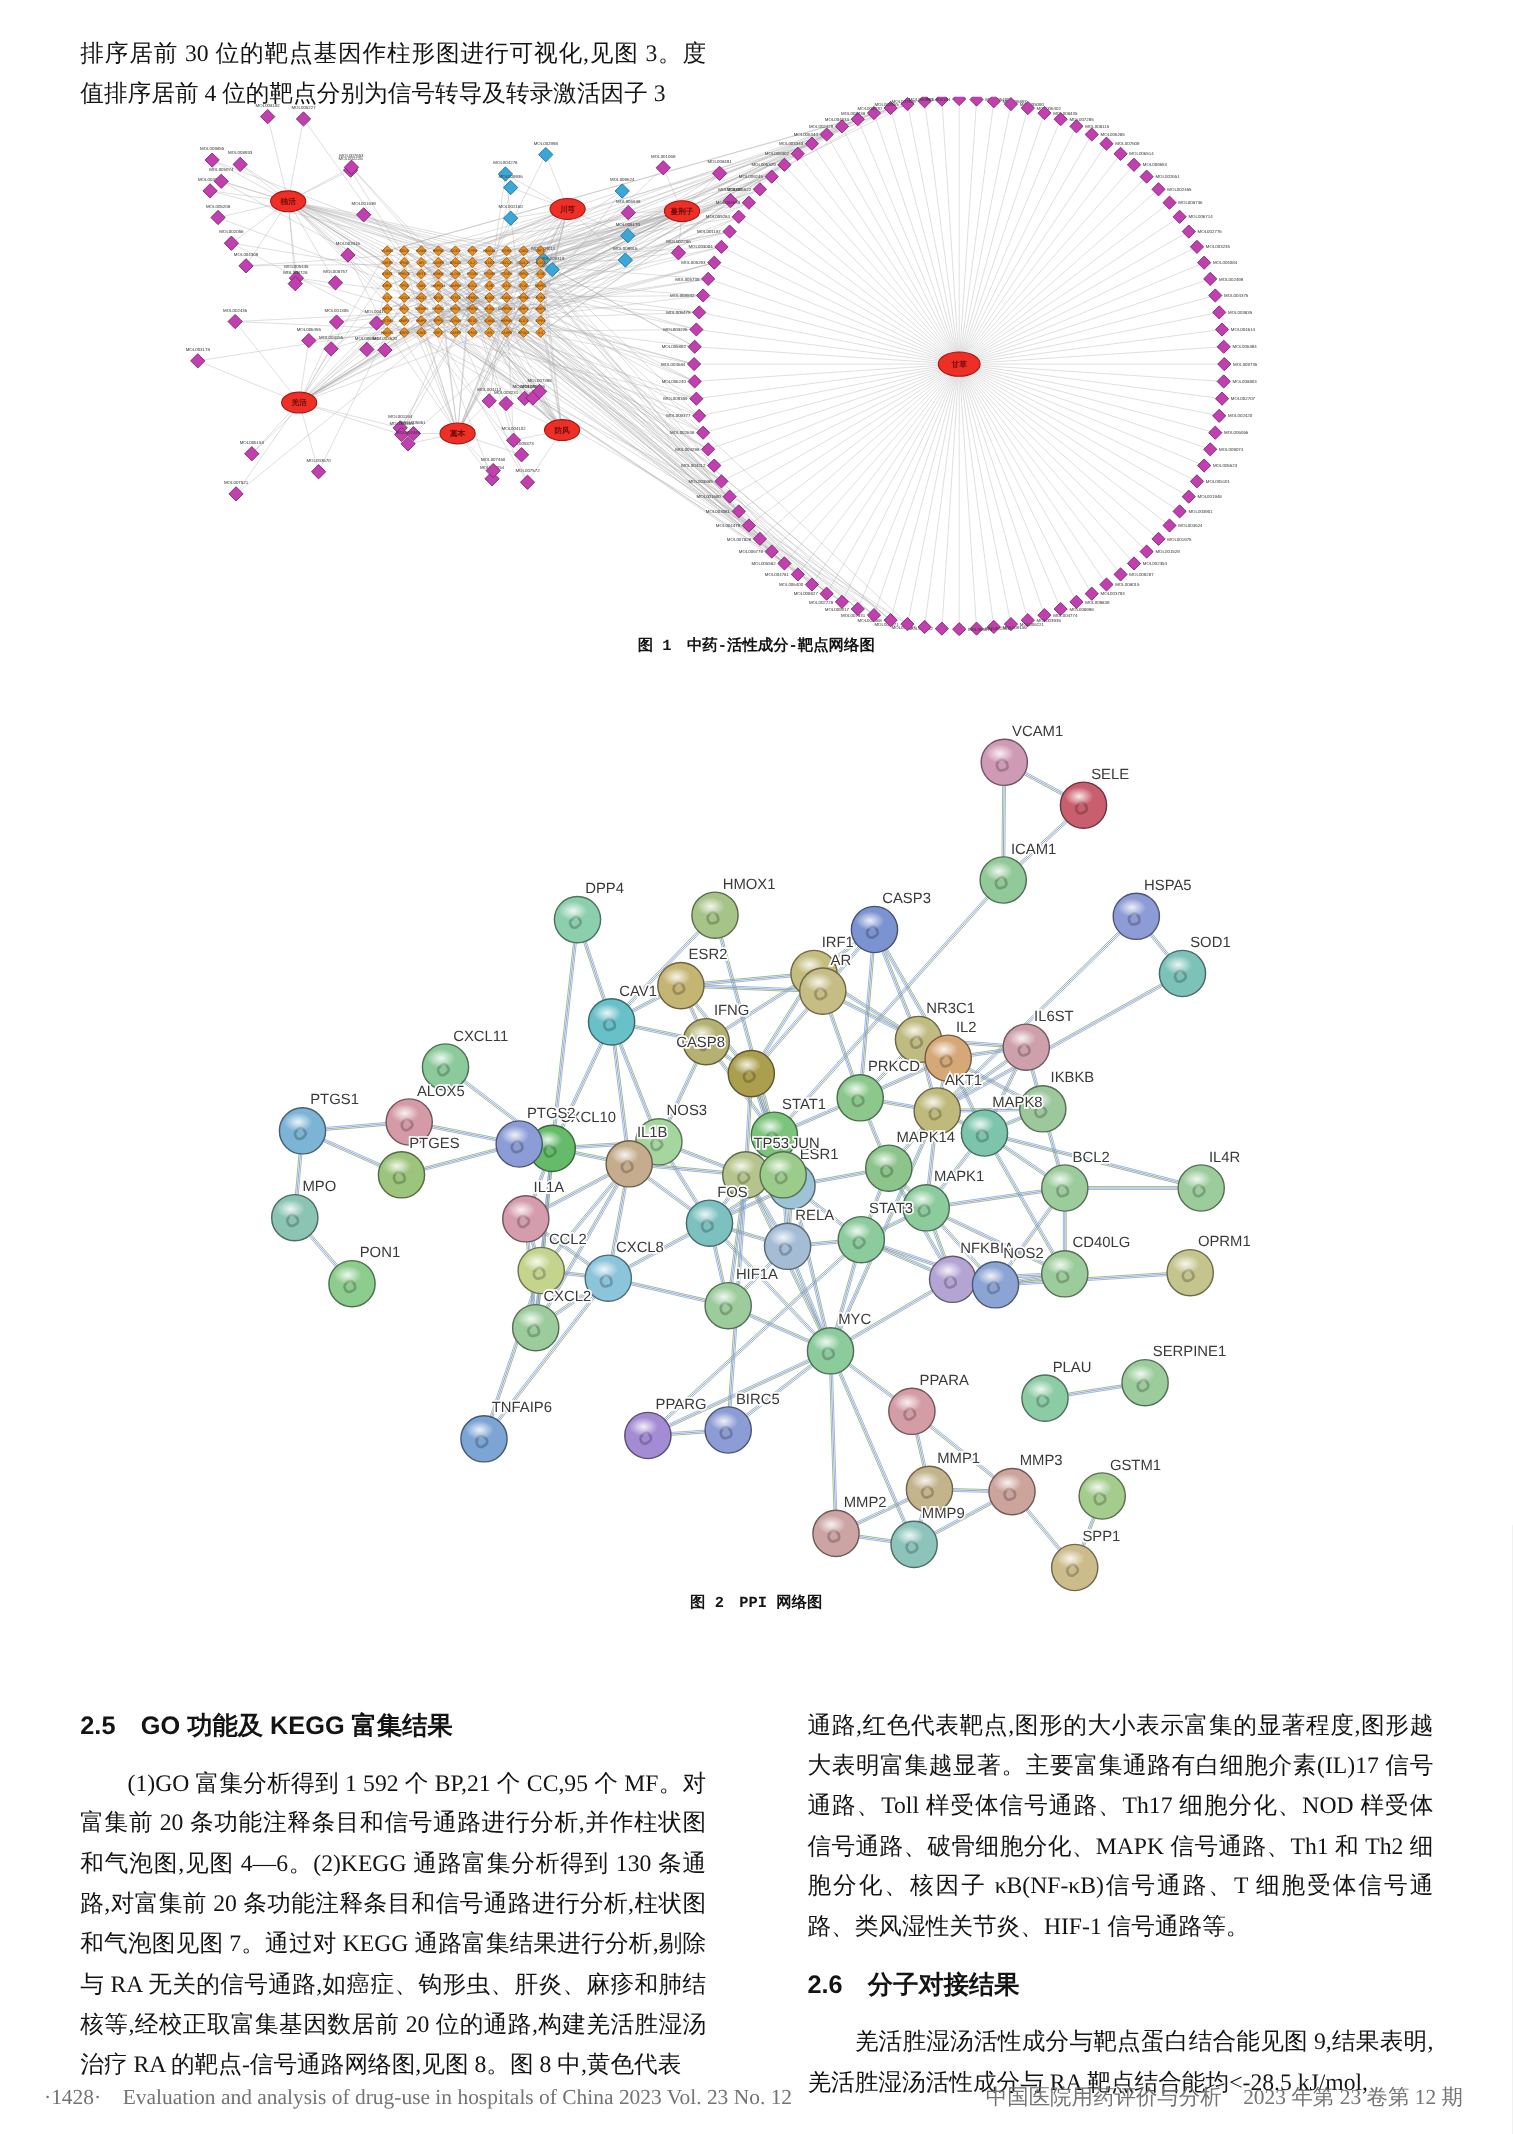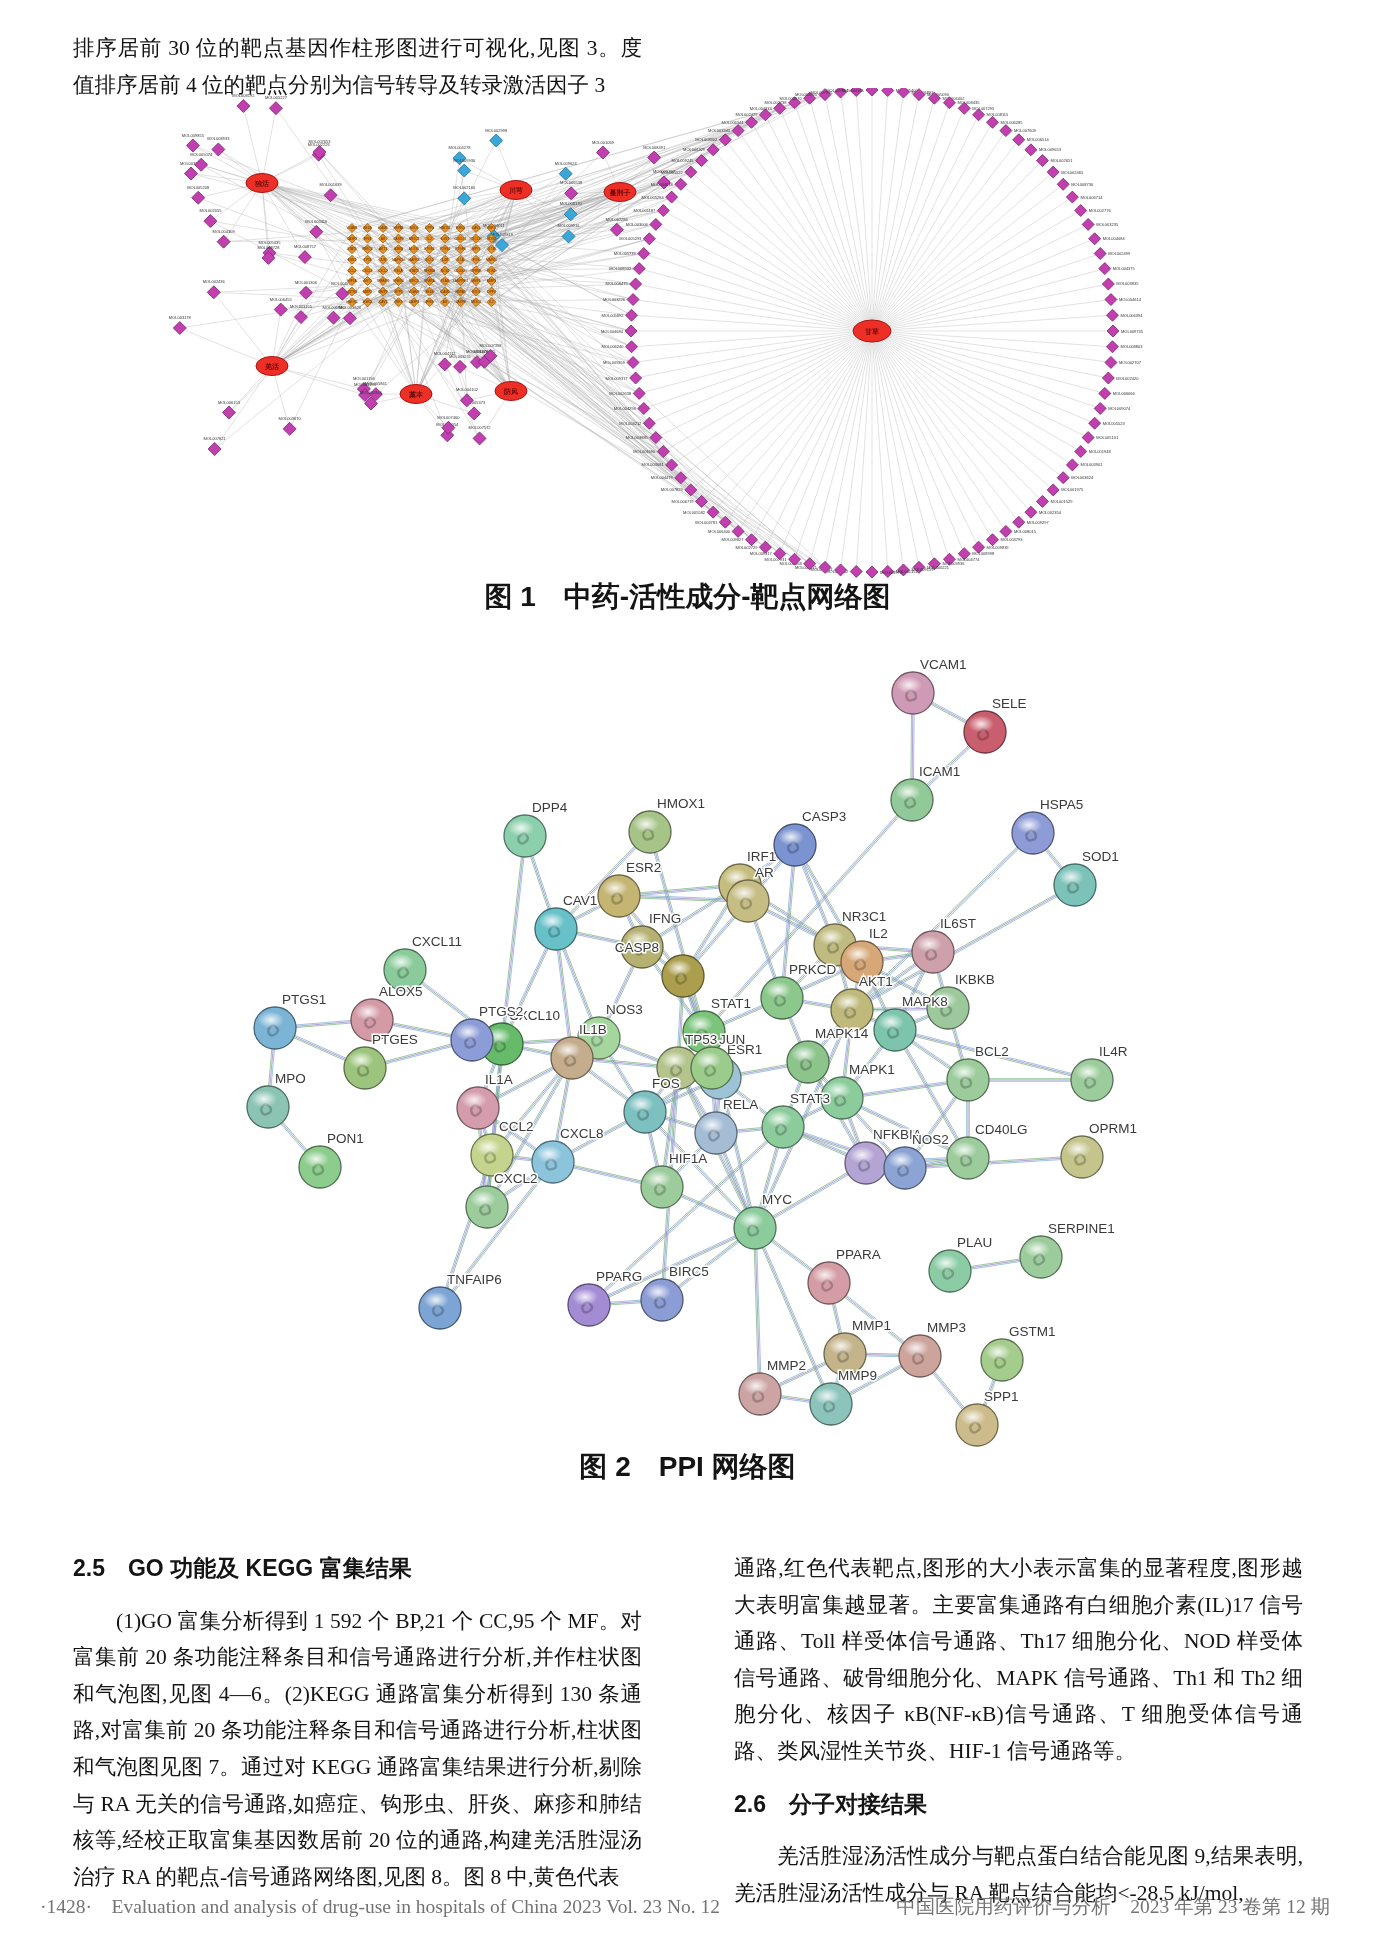--- a/index.html
+++ b/index.html
@@ -5,21 +5,21 @@
   html,body{margin:0;padding:0;background:#e8e8e8;}
   #page{position:relative;width:1375px;height:1940px;background:#ffffff;margin:0 auto;
         font-family:"Liberation Serif","DejaVu Serif",serif;color:#141414;overflow:hidden;}
   .cols{position:absolute;left:57px;width:1262px;display:flex;justify-content:space-between;}
   .col{width:601px;font-size:21.5px;line-height:36.6px;text-align:justify;}
   .col p{margin:16px;}
   .indent{text-indent:2em;}
   .sec-head{font-family:"Liberation Sans","DejaVu Sans",sans-serif;font-weight:bold;
             font-size:23px;line-height:36.6px;margin:0;}
   .cap-zh{position:absolute;left:0;width:1375px;text-align:center;
-          font-family:Liberation Sans, sans-serif;font-weight:bold;font-size:28px;}
+          font-family:Liberation Mono, monospace;font-weight:bold;font-size:14px;}
   .cap-en{position:absolute;left:0;width:1375px;text-align:center;
           font-family:"Liberation Serif","DejaVu Serif",serif;font-weight:bold;font-size:22px;}
   svg.fig{position:absolute;display:block;}
   #footer{position:absolute;left:40px;right:45px;top:1893px;display:flex;
           justify-content:space-between;font-size:19.5px;color:#737373;}
   #footer .f-en{font-family:"Liberation Serif","DejaVu Serif",serif;}
   #footer .f-zh{font-family:"Liberation Serif","DejaVu Serif",serif;}
 </style>
 </head>
 <body>

